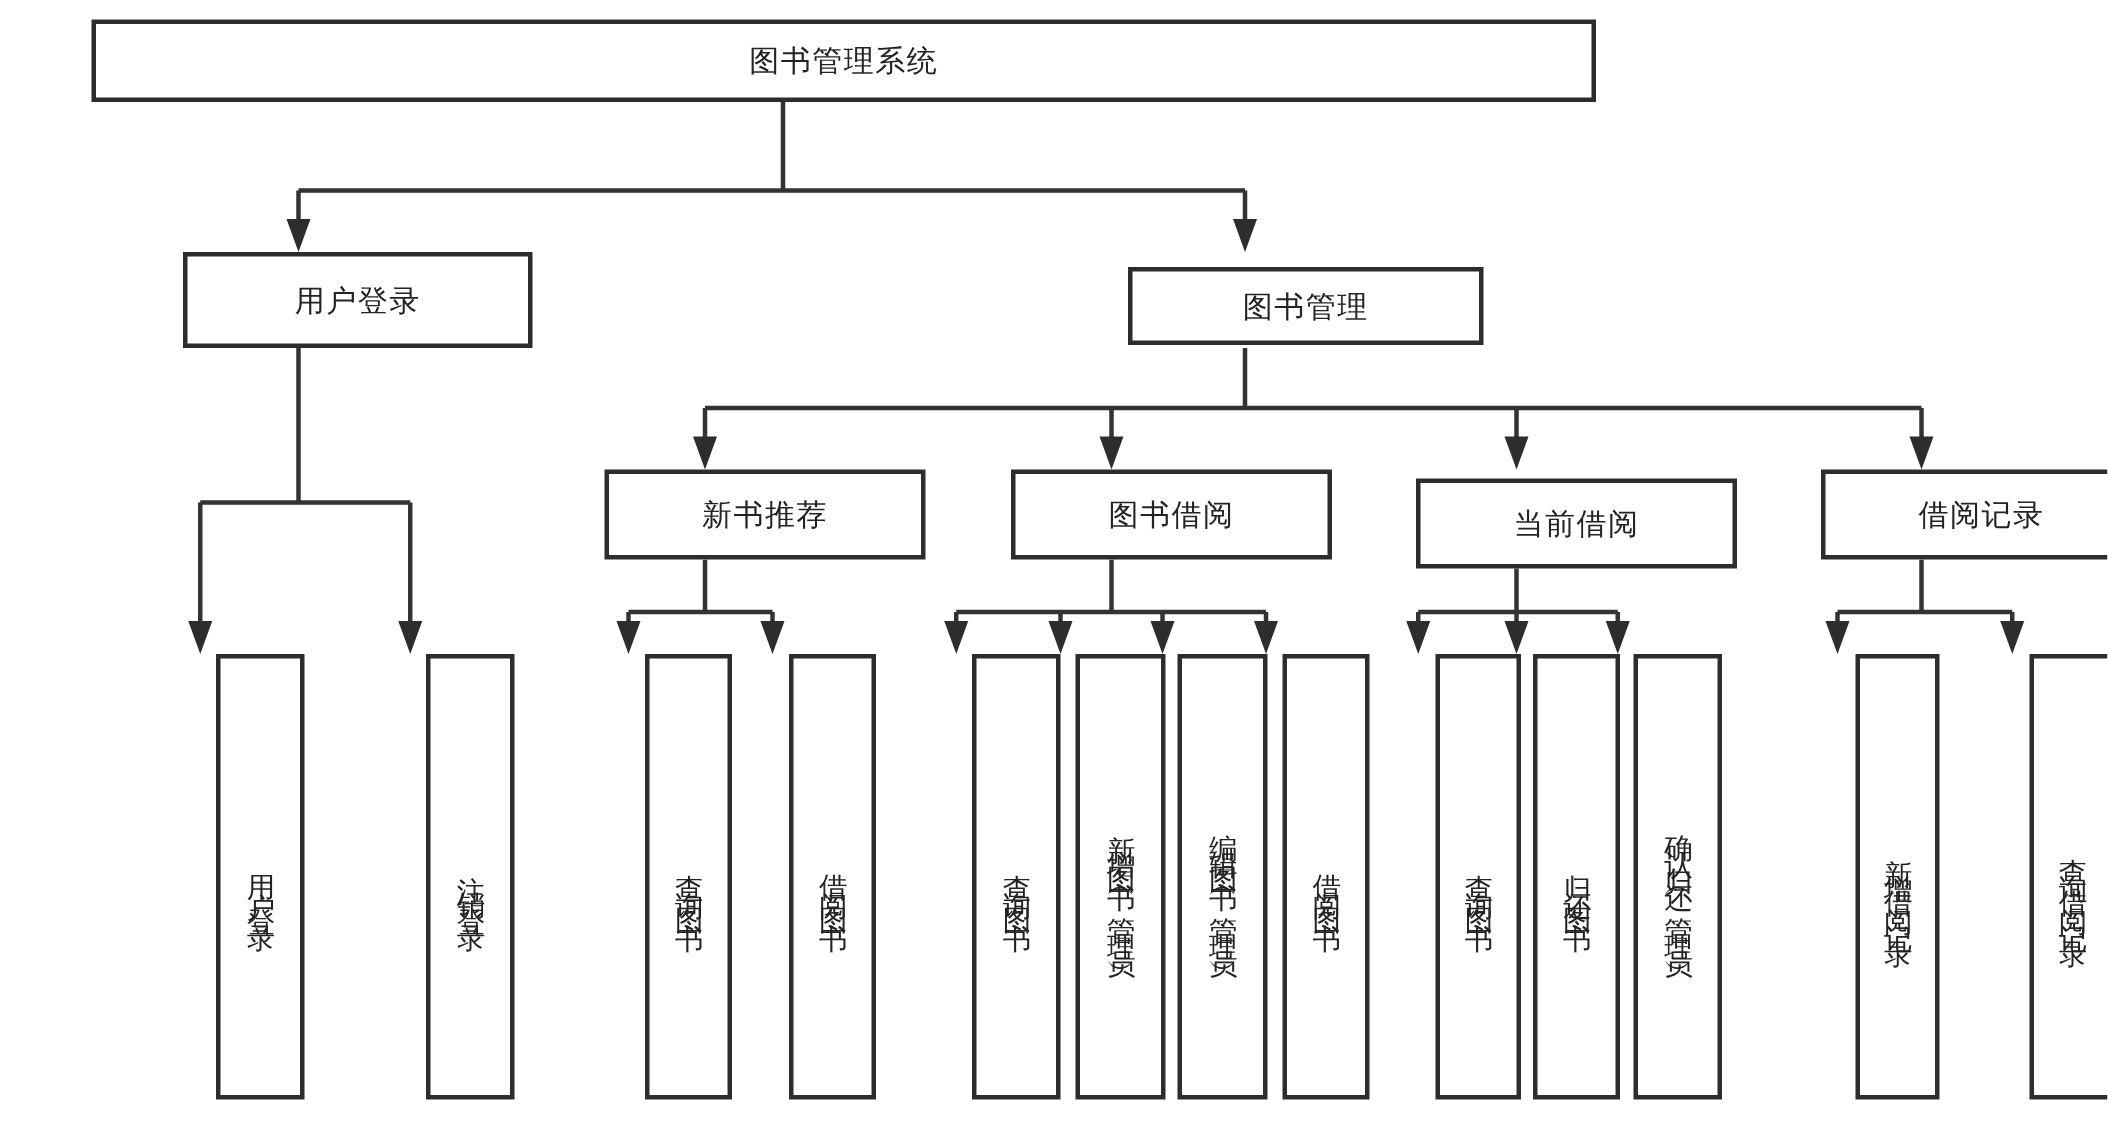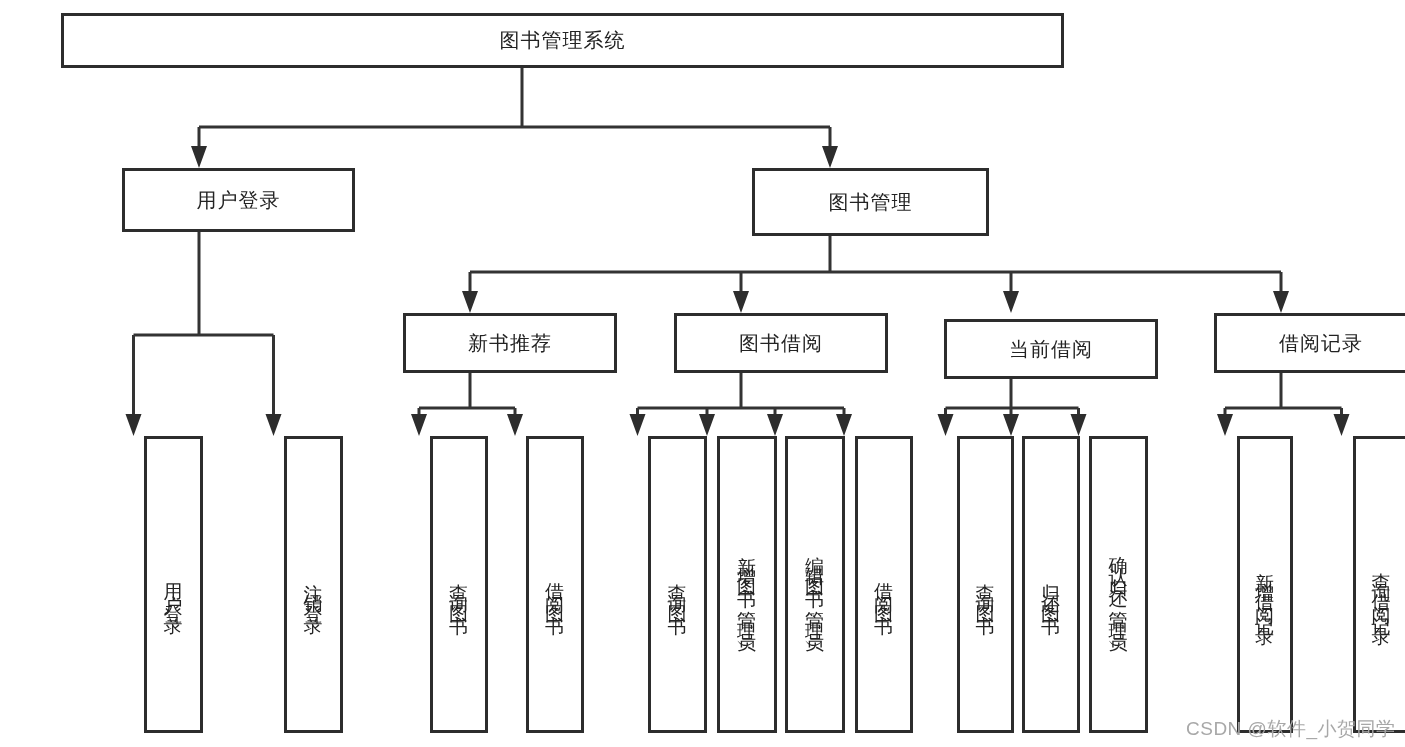--- a/index.html
+++ b/index.html
@@ -93,21 +93,21 @@
       M1333.5 414 L1349.5 414 L1341.5 436 Z"></path>
   </svg>
 
   <div class="node h" style="left:21px; top:13px; width:1003px; height:55px">
     <span class="lbl">图书管理系统</span>
   </div>
 
   <div class="node h" style="left:82px; top:168px; width:233px; height:64px">
     <span class="lbl">用户登录</span>
   </div>
-  <div class="node h" style="left:712px; top:168px; width:237px; height:68px">
+  <div class="node h" style="left:712px; top:178px; width:237px; height:52px">
     <span class="lbl">图书管理</span>
   </div>
 
   <div class="node h" style="left:634px; top:313px; width:214px; height:60px">
     <span class="lbl">图书借阅</span>
   </div>
   <div class="node h" style="left:363px; top:313px; width:214px; height:60px">
     <span class="lbl">新书推荐</span>
   </div>
   <div class="node h" style="left:904px; top:319px; width:214px; height:60px">
@@ -154,15 +154,14 @@
     <span class="lbl">确认归还（管理员）</span>
   </div>
 
   <div class="node v" style="left:1197px; top:436px; width:56px; height:297px">
     <span class="lbl">新增借阅记录</span>
   </div>
   <div class="node v" style="left:1313px; top:436px; width:57px; height:297px">
     <span class="lbl">查询借阅记录</span>
   </div>
 
-  <div class="watermark">CSDN @软件_小贺同学</div>
 
 </div>
 
 </body></html>

